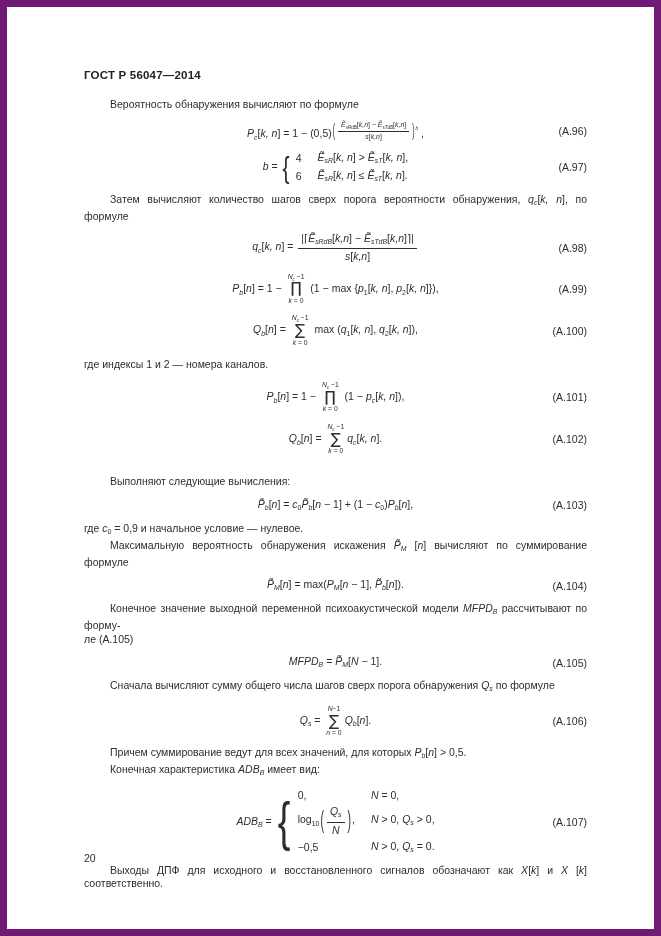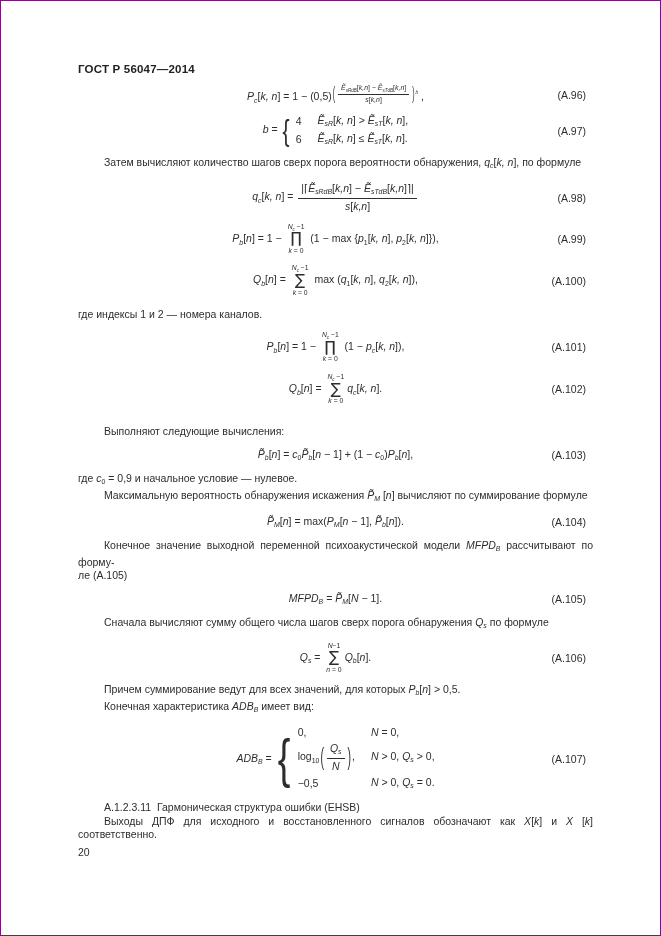--- a/index.html
+++ b/index.html
@@ -1,28 +1,28 @@
 <!DOCTYPE html>
 <html><head>
 <meta charset="utf-8">
 <style>
   html,body{margin:0;padding:0;background:#ffffff;}
   .page{
     position:relative; width:661px; height:936px; box-sizing:border-box;
-    background:#ffffff; border:1px solid #701a75; overflow:hidden;
+    background:#ffffff; border:7px solid #701a75; overflow:hidden;
     padding:62px 67px 0 77px;
     font-family:"Liberation Sans", sans-serif; font-size:10.5px; color:#2d2d2d;
   }
   .hdr{font-weight:bold; font-size:11.5px; color:#222; letter-spacing:.2px;}
   .para{line-height:13.5px; text-align:justify;}
   .ind{text-indent:26px;}
   .jfull{text-align-last:justify;}
   .frow{position:relative; text-align:center; margin:9px 0;}
   .fx{display:inline-block; line-height:1.25;}
-  .flabel{position:absolute; right:7px; top:50%; transform:translateY(-50%);}
+  .flabel{position:absolute; right:0; top:50%; transform:translateY(-50%);}
   .pgnum{position:absolute; left:77px; top:845px;}
   
   .t-i{font-style:italic;}
   .sb{font-size:66%; vertical-align:-0.35em;}
   .sp{font-size:66%; vertical-align:0.55em; display:inline-block;}
   .frac{display:inline-block; vertical-align:middle; text-align:center; padding:0 2px;}
   .frac>.num{display:block; border-bottom:1px solid #2d2d2d; padding:0 3px 1px;}
   .frac>.den{display:block; padding:1px 3px 0;}
   .big{display:inline-flex; flex-direction:column; align-items:center; vertical-align:middle; margin:0 3px;}
   .big .lim{font-size:6.8px; line-height:1.2; font-style:normal;}
@@ -33,20 +33,21 @@
   .cases{display:inline-flex; align-items:center; vertical-align:middle; text-align:left;}
   .cbrace{line-height:.85; margin-right:5px; transform:scaleX(.7); font-weight:300;}
   .cgrid{display:inline-grid; grid-template-columns:max-content max-content; column-gap:16px; row-gap:3px; align-items:center;}
 </style>
 </head>
 <body>
 
 <div class="page">
   <div class="hdr">ГОСТ Р 56047—2014</div>
   <div id="content">
+      <div class="para ind" style="margin-top: 17px;"><span class="t-r">Вероятность обнаружения вычисляют по формуле</span></div>
       <div class="frow"><span class="fx"><span class="t-i">P</span><span class="sb"><span class="t-i">c</span></span><span class="t-r">[</span><span class="t-i">k, n</span><span class="t-r">] = 1 − (0,5)</span><span class="sp"><span class="paren">
               <span class="pst" style="transform: scaleY(2.6);">(</span>
               <span class="pin"><span class="frac"><span class="num"><span class="t-i">Ẽ</span><span class="sb"><span class="t-i">sRdB</span></span><span class="t-r">[</span><span class="t-i">k,n</span><span class="t-r">] − </span><span class="t-i">Ẽ</span><span class="sb"><span class="t-i">sTdB</span></span><span class="t-r">[</span><span class="t-i">k,n</span><span class="t-r">]</span></span><span class="den"><span class="t-i">s</span><span class="t-r">[</span><span class="t-i">k,n</span><span class="t-r">]</span></span></span></span>
               <span class="pst" style="transform: scaleY(2.6);">)</span>
             </span><span class="sp"><span class="t-i">b</span></span></span><span class="t-r"> ,</span></span><span class="flabel">(А.96)</span></div>
       <div class="frow"><span class="fx"><span class="t-i">b</span><span class="t-r"> = </span><span class="cases">
             <span class="cbrace" style="font-size: 30px;">{</span>
             <span class="cgrid">
               <span class="cexpr"><span class="t-r">4</span></span>
               <span class="ccond"><span class="t-i">Ẽ</span><span class="sb"><span class="t-i">sR</span></span><span class="t-r">[</span><span class="t-i">k, n</span><span class="t-r">] &gt; </span><span class="t-i">Ẽ</span><span class="sb"><span class="t-i">sT</span></span><span class="t-r">[</span><span class="t-i">k, n</span><span class="t-r">],</span></span>
@@ -101,17 +102,16 @@
               <span class="cexpr"><span class="t-r">log</span><span class="sb"><span class="t-r">10</span></span><span class="paren">
                   <span class="pst" style="transform: scaleY(2.2);">(</span>
                   <span class="pin"><span class="frac"><span class="num"><span class="t-i">Q</span><span class="sb"><span class="t-i">s</span></span></span><span class="den"><span class="t-i">N</span></span></span></span>
                   <span class="pst" style="transform: scaleY(2.2);">)</span>
                 </span><span class="t-r">,</span></span>
               <span class="ccond"><span class="t-i">N</span><span class="t-r"> &gt; 0, </span><span class="t-i">Q</span><span class="sb"><span class="t-i">s</span></span><span class="t-r"> &gt; 0,</span></span>
               <span class="cexpr"><span class="t-r">−0,5</span></span>
               <span class="ccond"><span class="t-i">N</span><span class="t-r"> &gt; 0, </span><span class="t-i">Q</span><span class="sb"><span class="t-i">s</span></span><span class="t-r"> = 0.</span></span>
             </span>
           </span></span><span class="flabel">(А.107)</span></div>
-      <div class="para ind" style="margin-top: 10px;"><span class="t-r">А.1.2.3.11&nbsp; Гармоническая структура ошибки (EHSB)</span></div>
       <div class="para ind"><span class="t-r">Выходы ДПФ для исходного и восстановленного сигналов обозначают как </span><span class="t-i">X</span><span class="t-r">[</span><span class="t-i">k</span><span class="t-r">] и </span><span class="t-i">X</span><span class="t-r"> [</span><span class="t-i">k</span><span class="t-r">] соответственно.</span></div>
     </div>
   <div class="pgnum">20</div>
 </div>
 
 </body></html>

